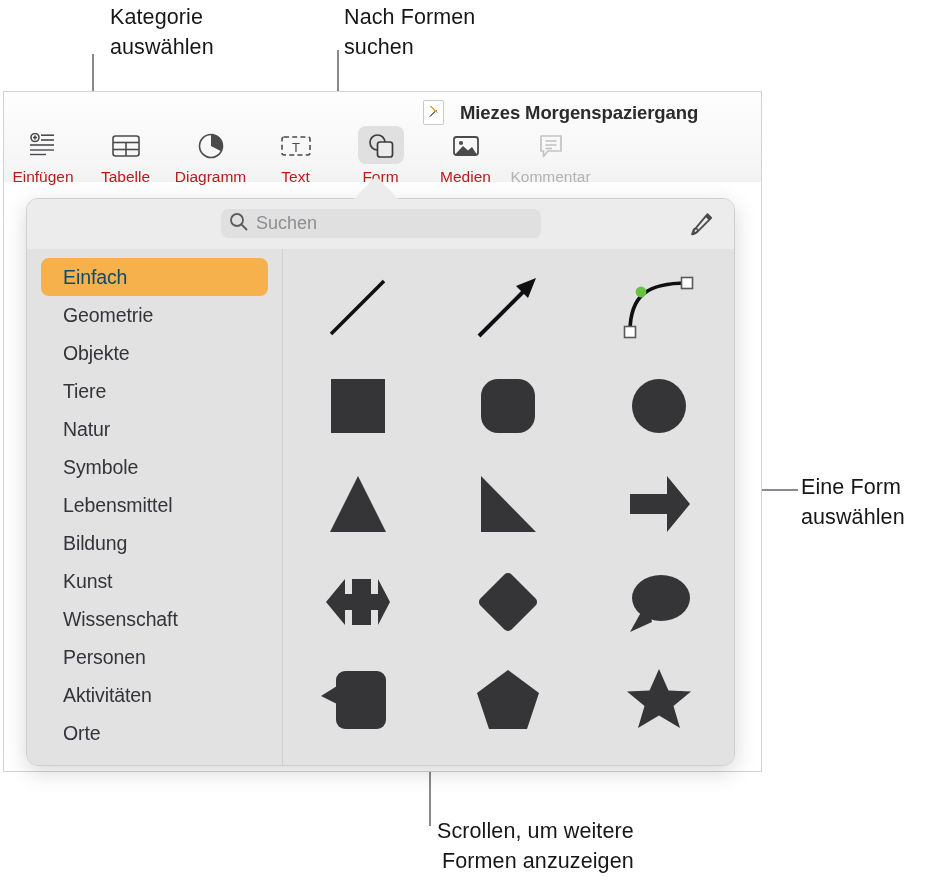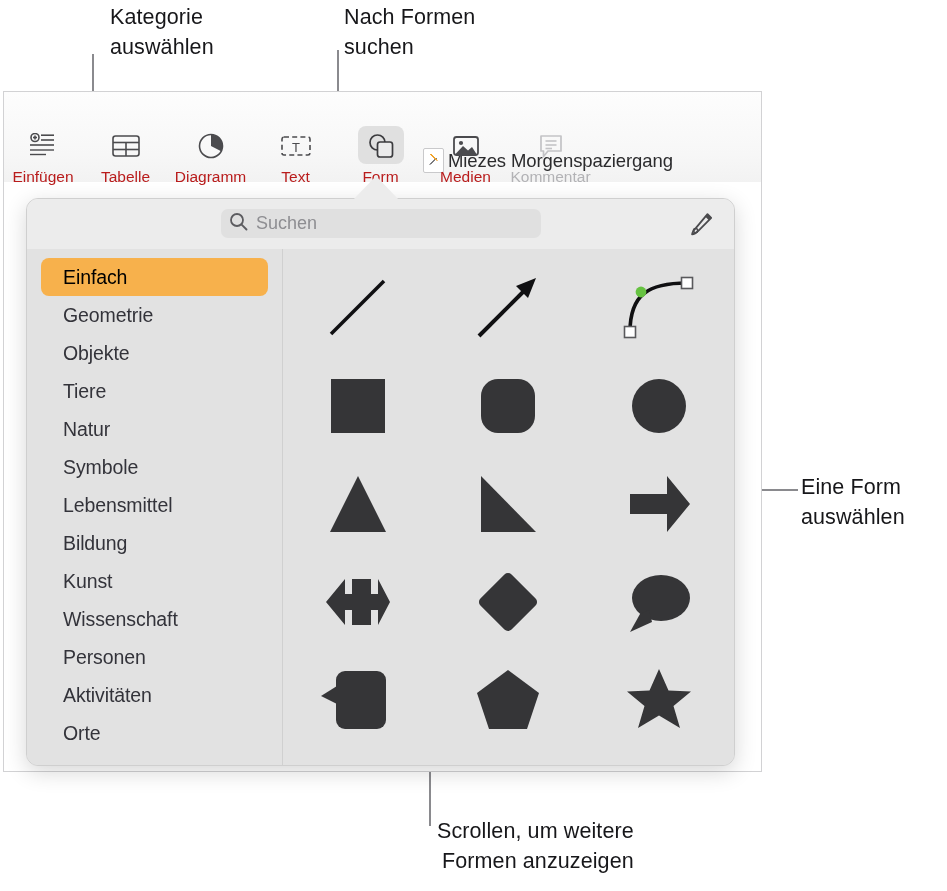--- a/index.html
+++ b/index.html
@@ -66,26 +66,25 @@
     width: 100%;
     height: 90px;
     background: linear-gradient(180deg,#fdfdfd 0%, #f7f7f7 70%, #f2f2f2 100%);
   }
   .doc-title {
     position: absolute;
     left: 423px;
     top: 100px;
     display: flex;
     align-items: center;
-    gap: 4px;
+    gap: 16px;
     font-size: 18.5px;
-    font-weight: normal;
+    font-weight: bold;
     color: #2b2b2d;
     letter-spacing: -0.1px;
-    margin-top: 48px;
   }
   .doc-icon {
     width: 19px;
     height: 23px;
     background: #ffffff;
     border: 1px solid #c9c9cb;
     border-radius: 2px;
     position: relative;
     flex: none;
   }
@@ -231,21 +230,21 @@
     align-items: center;
     padding-left: 22px;
     box-sizing: border-box;
     border-radius: 8px;
     font-size: 19.5px;
     color: #33333a;
     letter-spacing: -0.1px;
   }
   .cat-item.selected {
     background: #f7b14c;
-    color: #000000;
+    color: #0c4a6e;
   }
 
   .shapes-area {
     flex: 1;
     background: #e2e2e2;
     padding: 10px 0 0 0;
   }
   .shape-grid {
     display: grid;
     grid-template-columns: repeat(3, 1fr);

